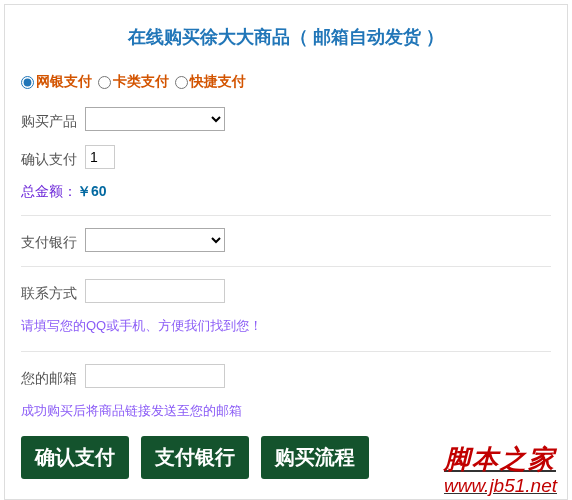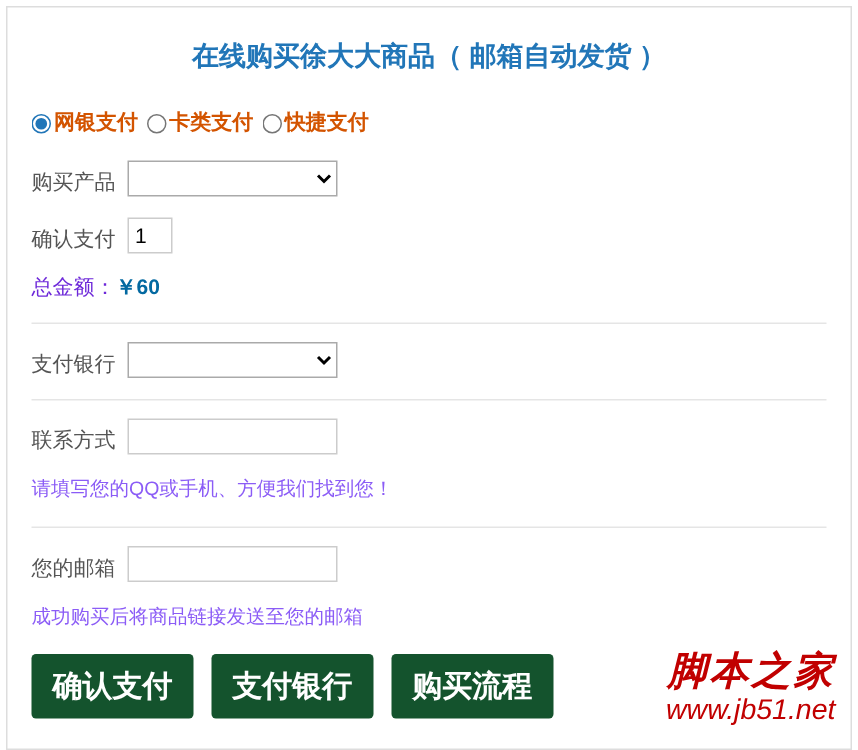--- a/index.html
+++ b/index.html
@@ -15,21 +15,21 @@
 .form-row input[type="text"] { border: 1px solid #ccc; height: 24px; padding: 0 4px; font-size: 14px; }
 .form-row input.qty { width: 30px; }
 .form-row input.contact, .form-row input.email { width: 140px; }
 .total-row { margin-bottom: 14px; font-size: 14px; }
 .total-row .lbl { color: #6d28d9; }
 .total-row .amt { color: #0369a1; font-weight: bold; }
 .hint { color: #8b5cf6; font-size: 13px; margin-bottom: 16px; }
 .divider { border: none; border-top: 1px solid #e5e5e5; margin: 0 0 12px; }
 .btns { margin-top: 6px; }
 .btns button { background: #14532d; color: #fff; border: none; border-radius: 3px; padding: 8px 14px; font-size: 20px; margin-right: 8px; cursor: pointer; font-weight: bold; }
-.watermark { position: absolute; right: 10px; bottom: 14px; text-align: right; font-style: italic; }
+.watermark { position: absolute; right: 10px; bottom: 2px; text-align: left; font-style: italic; text-decoration: underline; }
 .watermark .brand { color: #c10000; font-size: 26px; font-weight: bold; font-family: "KaiTi","STKaiti",serif; font-style: italic; letter-spacing: 2px; }
 .watermark .url { color: #c10000; font-size: 19px; margin-top: -2px; font-style: italic; }
 </style>
 </head>
 <body>
 
 <div class="container">
 
   <div class="title">在线购买徐大大商品（ 邮箱自动发货 ）</div>
 

